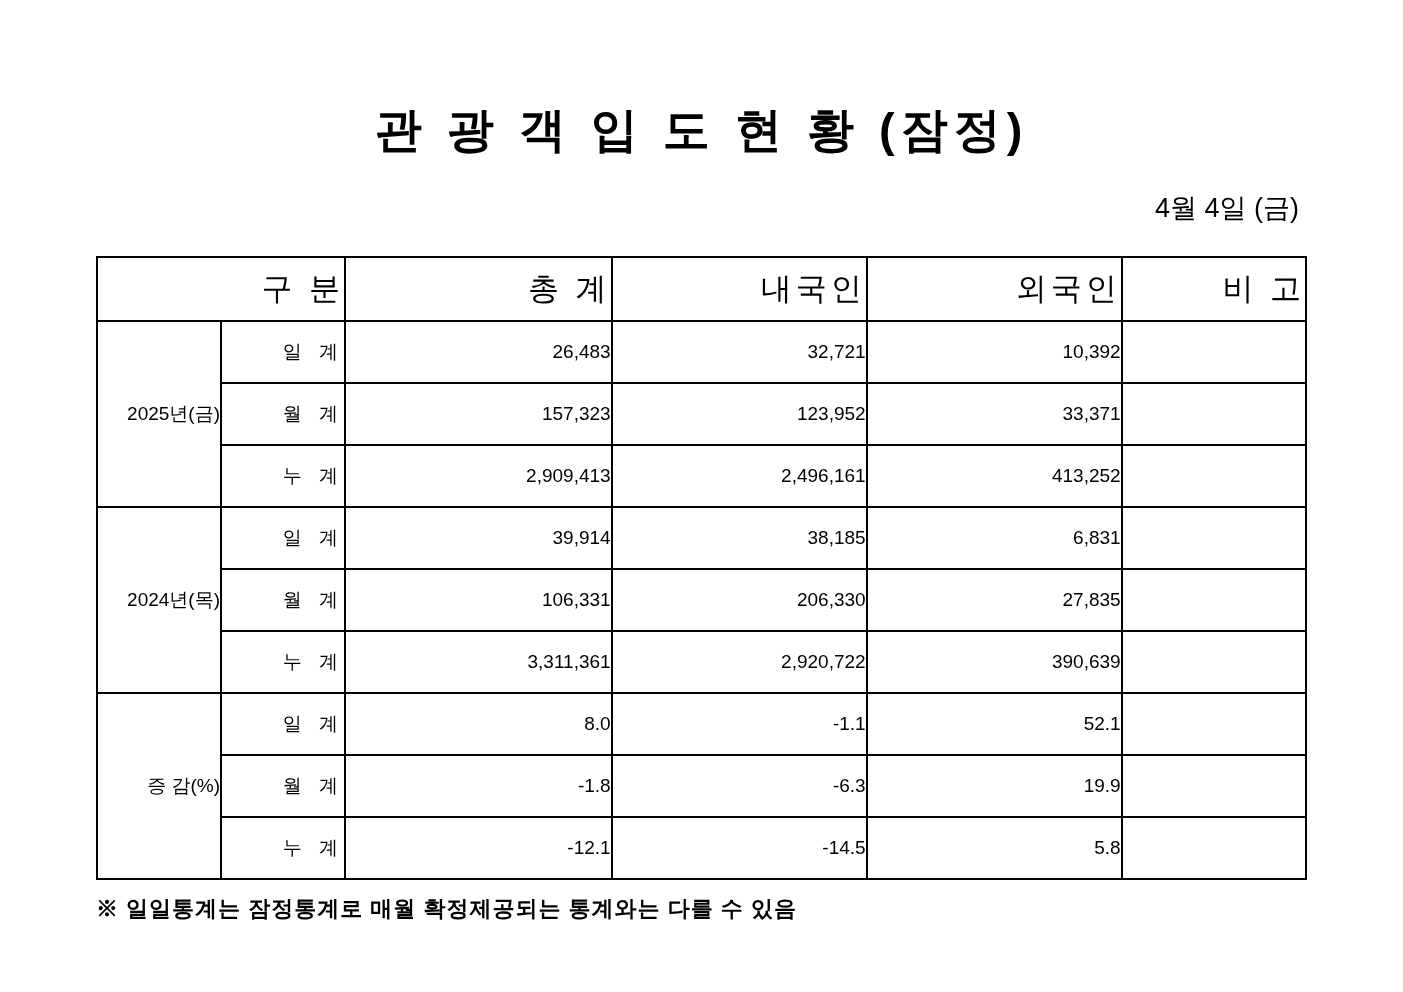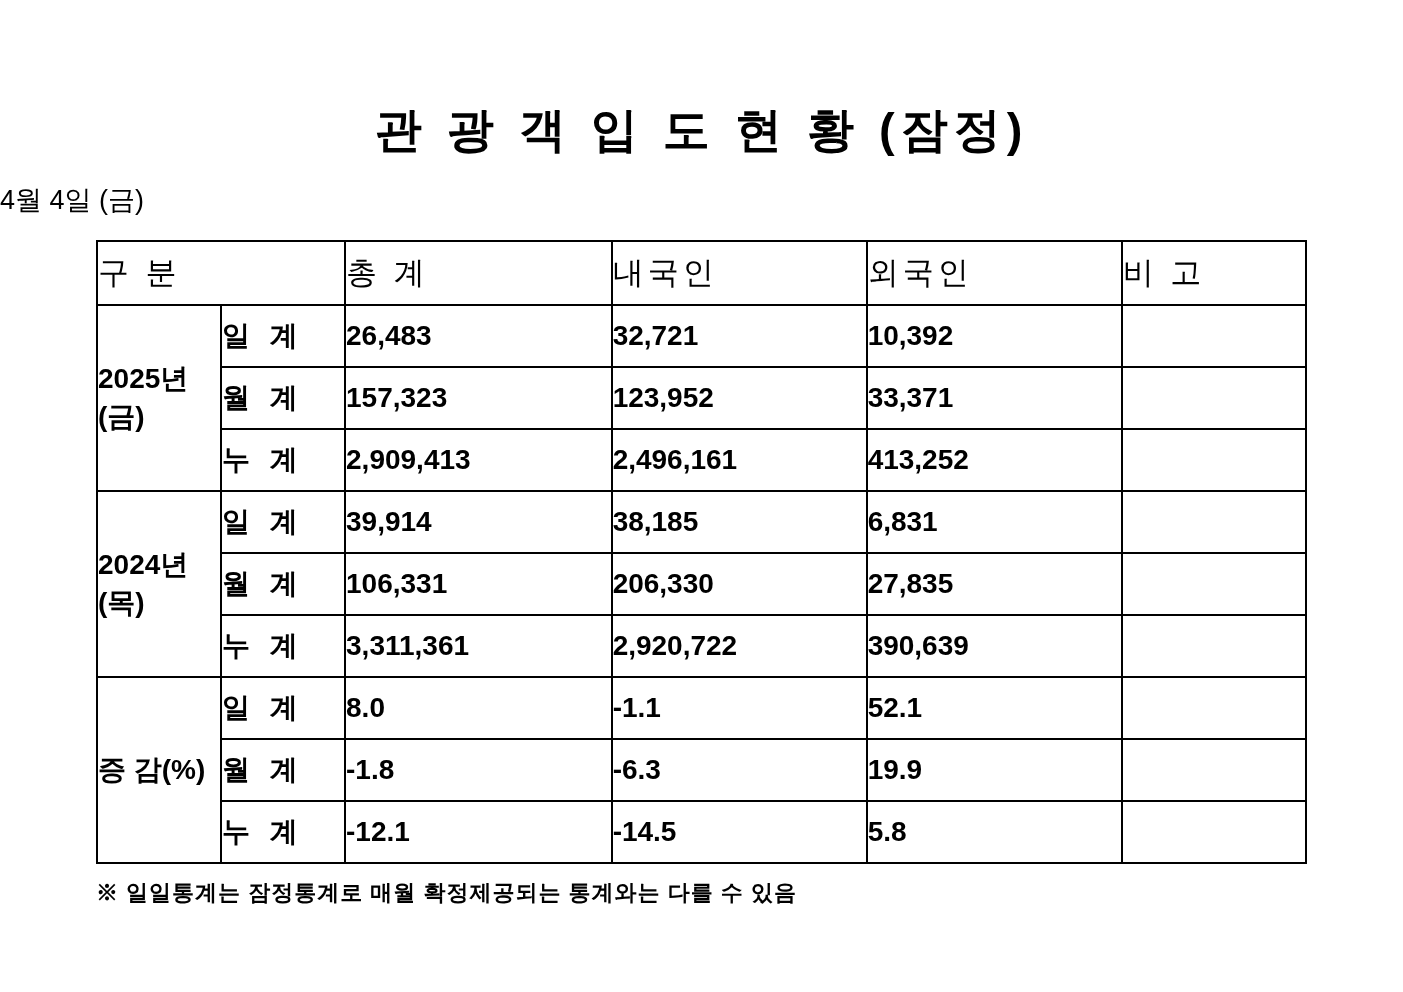--- a/index.html
+++ b/index.html
@@ -25,58 +25,58 @@
     text-align: center;
     font-size: 47px;
     font-weight: bold;
     letter-spacing: 6px;
     margin: 0;
     padding-top: 104px;
     line-height: 1.1;
     white-space: pre;
   }
   .date-line {
-    text-align: left;
+    text-align: right;
     font-size: 27px;
-    margin: 0;
+    margin: 8px;
     padding-right: 96px;
     padding-top: 26px;
     letter-spacing: 0px;
   }
   .table-wrap {
     padding: 22px 96px 0 96px;
   }
   table.stat {
     border-collapse: collapse;
     width: 1211px;
     table-layout: fixed;
   }
   table.stat td, table.stat th {
     border: 2px solid #000000;
-    text-align: left;
+    text-align: right;
     vertical-align: middle;
     padding: 0;
   }
   table.stat thead th {
     height: 62px;
     font-size: 31px;
     font-weight: normal;
     letter-spacing: 4px;
   }
   .col-div1 { width: 212px; }
   .col-div2 { width: 178px; }
   .col-total { width: 228px; }
   .col-dom   { width: 218px; }
   .col-for   { width: 218px; }
   .col-note  { width: 157px; }
 
   table.stat tbody td {
     height: 60px;
-    font-size: 28px;
-    font-weight: bold;
+    font-size: 19px;
+    font-weight: normal;
   }
   td.group-label {
     font-size: 30px;
     font-weight: normal;
     letter-spacing: 0px;
   }
   td.row-label {
     font-size: 29px;
     font-weight: normal;
     letter-spacing: 6px;

